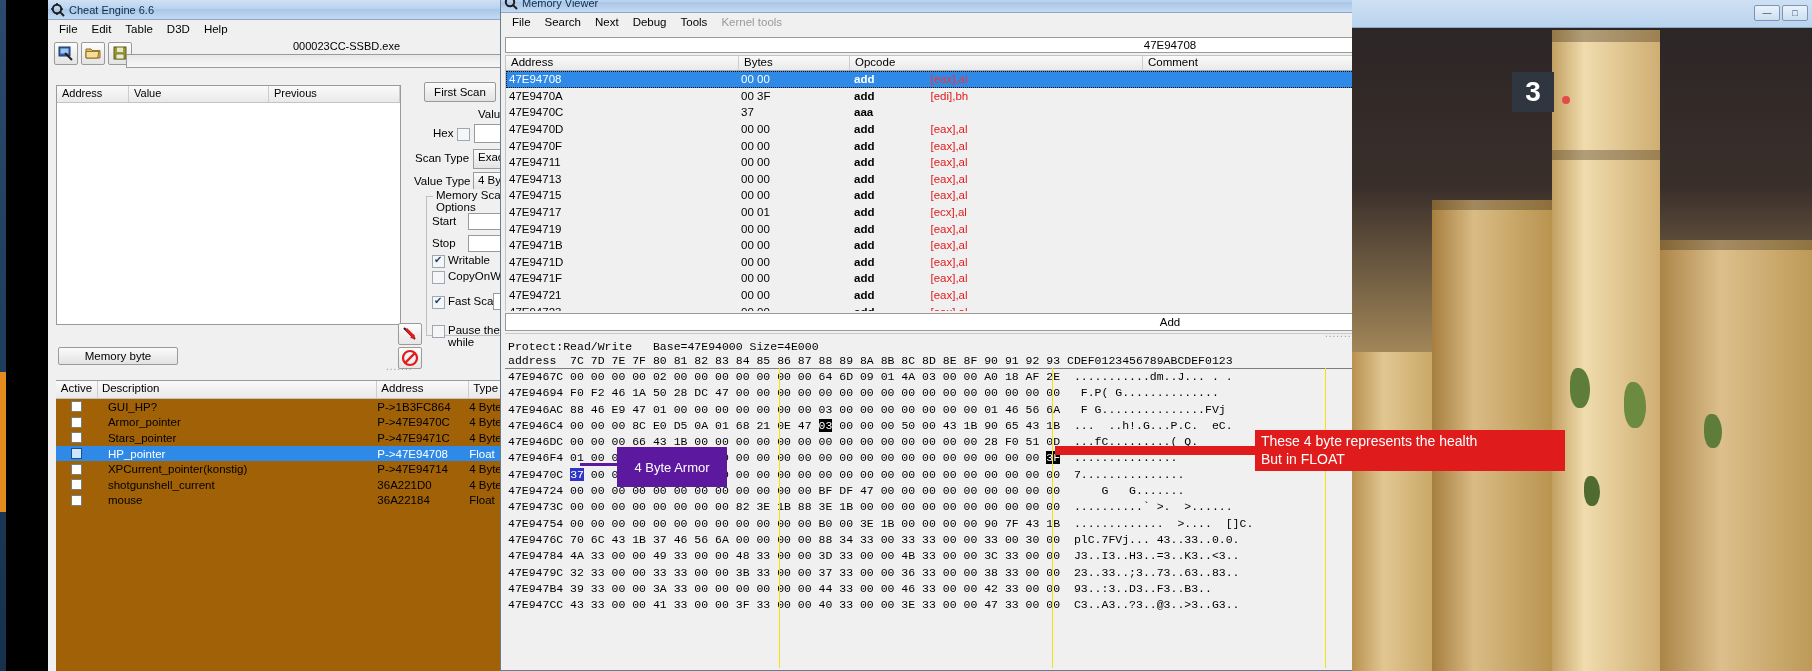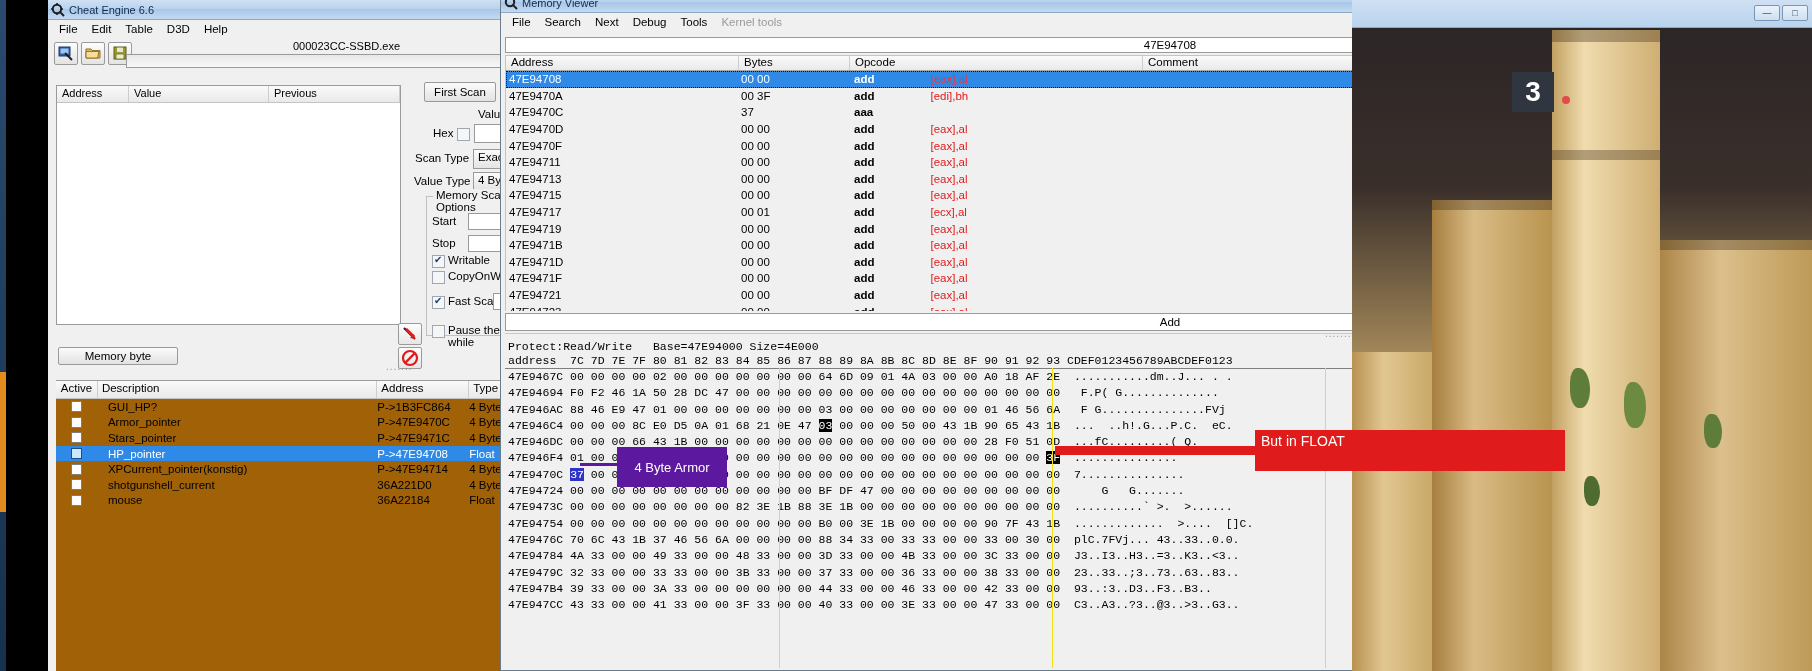--- a/index.html
+++ b/index.html
@@ -613,14 +613,15 @@
   <div class="vine" id="v3"></div>
   <div class="vine" id="v4"></div>
   <div id="hp-counter">3</div>
   <div id="hp-dot"></div>
 </div>
 
 <div id="armor-line"></div>
 <div id="armor-box">4 Byte Armor</div>
 <div id="callout-tail"></div>
 <div id="health-callout">
+  <div>These 4 byte represents the health</div>
   <div>But in FLOAT</div>
 </div>
 
 </body></html>

